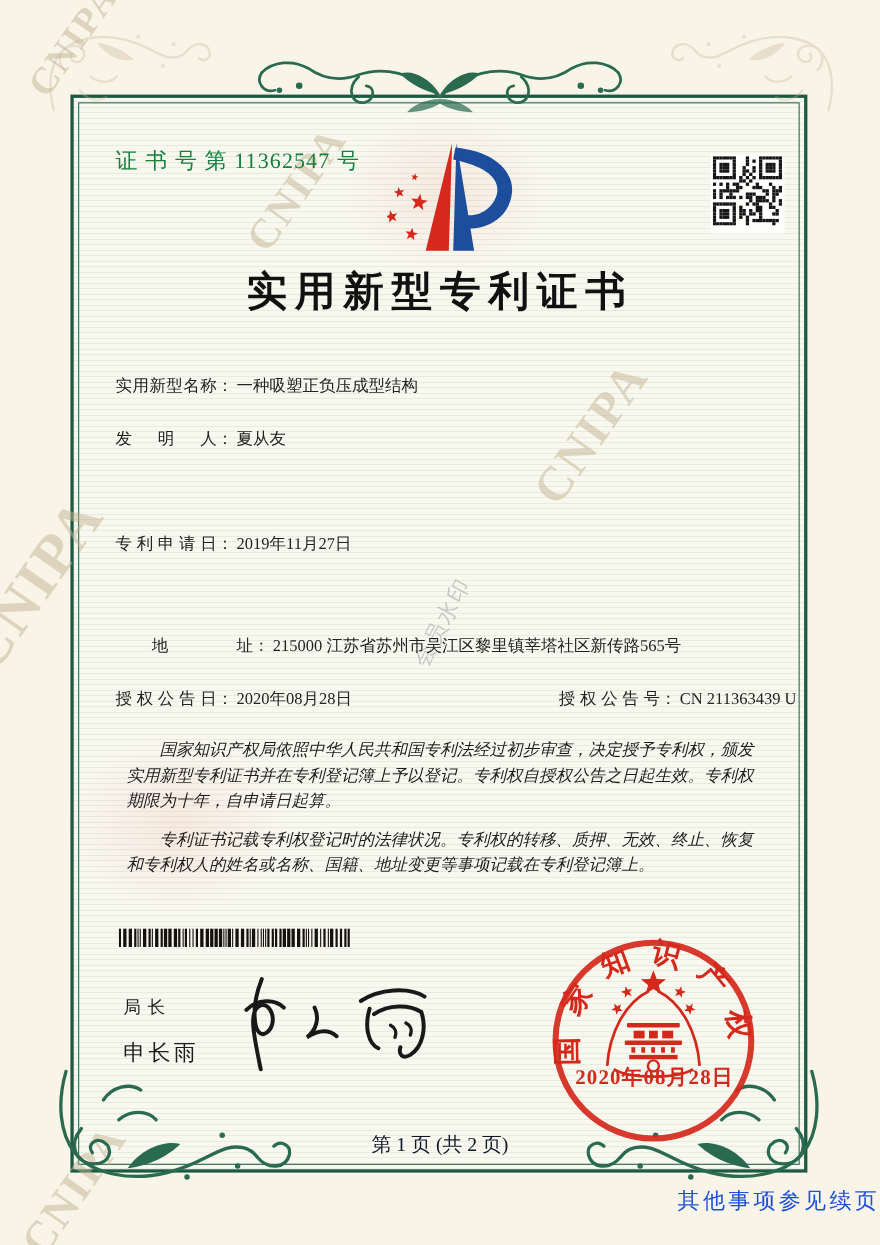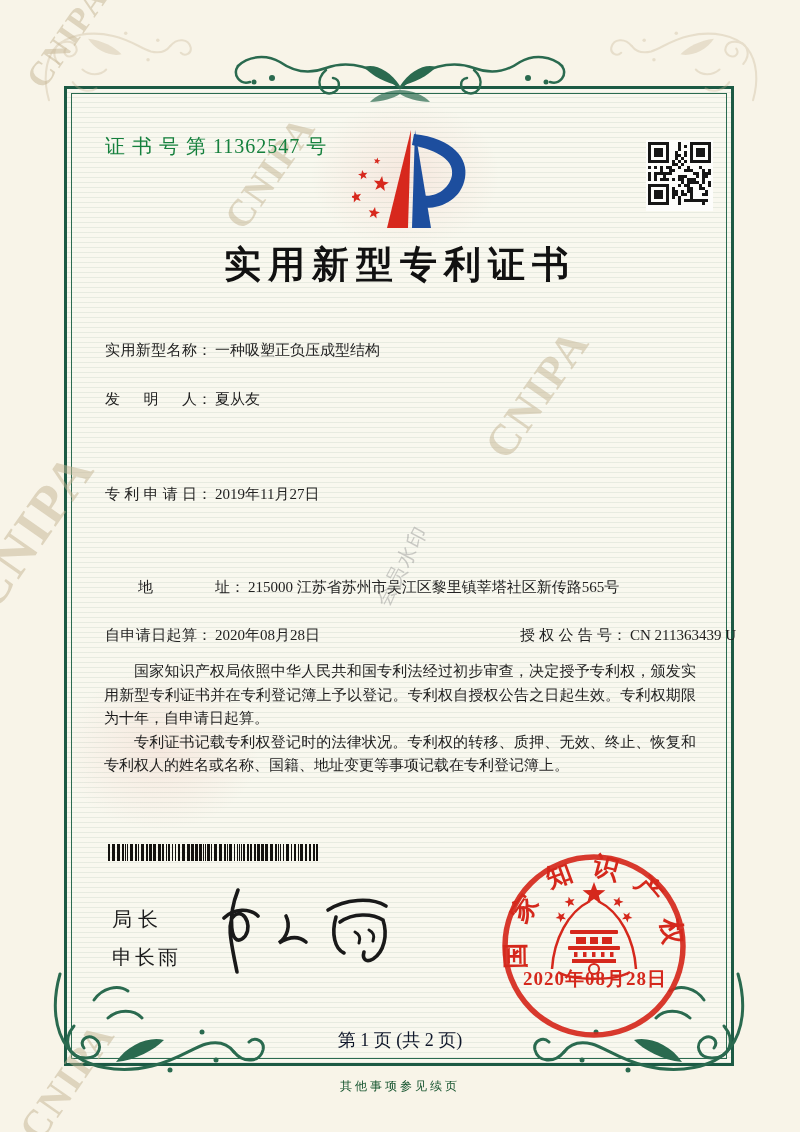--- a/index.html
+++ b/index.html
@@ -31,33 +31,33 @@
   }
   .wm.gray{color:rgba(145,145,145,0.45);font-weight:normal;transform:rotate(-62deg);}
   .blob{position:absolute;border-radius:50%;background:radial-gradient(closest-side,rgba(226,120,108,0.12),rgba(226,120,108,0));}
   
   .cert-no{position:absolute;left:105px;top:133px;font-size:20px;letter-spacing:1px;color:#15803d;}
   .title{position:absolute;left:0;top:240px;width:100%;text-align:center;
          font-size:37px;font-weight:bold;letter-spacing:7px;color:#111;}
   .row{position:absolute;left:105px;font-size:15px;color:#222;white-space:nowrap;}
   .flabel{display:inline-block;width:92px;text-align:justify;text-align-last:justify;vertical-align:top;}
   .fvalue{margin-left:3px;}
-  .grant-right{position:absolute;left:415px;top:0;white-space:nowrap;}
+  .grant-right{position:absolute;left:403px;top:0;white-space:nowrap;}
   .bodytext{position:absolute;left:104px;top:660px;width:592px;font-size:15px;
             line-height:23.5px;text-align:justify;color:#1d1d1d;}
-  .bodytext p{margin:0;text-indent:2em;}
+  .bodytext p{margin:11px;text-indent:2em;font-style:italic;}
   .barcode{position:absolute;left:108px;top:844px;width:212px;height:17px;}
-  .signer-title{position:absolute;left:112px;top:906px;font-size:20px;letter-spacing:6px;}
+  .signer-title{position:absolute;left:112px;top:906px;font-size:16px;letter-spacing:6px;}
   .signer-name{position:absolute;left:112px;top:944px;font-size:20px;letter-spacing:3px;}
   .sig{position:absolute;left:218px;top:876px;}
   .seal{position:absolute;left:498px;top:850px;width:192px;height:192px;}
   .seal-date{position:absolute;left:500px;top:966px;width:190px;text-align:center;
              font-size:19px;font-weight:bold;color:#d5281c;letter-spacing:1px;}
   .page-num{position:absolute;left:0;top:1028px;width:100%;text-align:center;font-size:18px;color:#0f172a;}
-  .cont-note{position:absolute;left:0;top:1078px;width:100%;text-align:center;font-size:12px;letter-spacing:3px;color:#14532d;}
+  .cont-note{position:absolute;left:0;top:1078px;width:100%;text-align:right;font-size:20px;letter-spacing:3px;color:#1d4ed8;}
   .logo{position:absolute;left:352px;top:126px;}
   .qr{position:absolute;left:646px;top:140px;background:#fdfdfb;padding:2px;}
 </style>
 </head>
 <body>
 
 <svg width="0" height="0" style="position:absolute">
   <defs>
     <g id="flourish" fill="none" stroke="currentColor" stroke-width="3" stroke-linecap="round">
       <path d="M10,2 C2,30 4,58 18,76 C34,96 70,102 102,94 C128,88 142,76 156,72 C168,69 178,72 184,80"></path>
@@ -363,21 +363,21 @@
     <span class="flabel">发明人</span><span>：</span><span class="fvalue">夏从友</span>
   </div>
   <div class="row" style="top:485px;">
     <span class="flabel">专利申请日</span><span>：</span><span class="fvalue">2019年11月27日</span>
   </div>
   <div class="row" style="top:578px;margin-left:33px;">
     <span class="flabel">地址</span><span>：</span><span class="fvalue">215000 江苏省苏州市吴江区黎里镇莘塔社区新传路565号</span>
   </div>
 
   <div class="row" style="top:626px;">
-    <span class="flabel">自申请日起算</span><span>：</span><span class="fvalue">2020年08月28日</span>
+    <span class="flabel">授权公告日</span><span>：</span><span class="fvalue">2020年08月28日</span>
     <span class="grant-right">
       <span class="flabel">授权公告号</span><span>：</span><span class="fvalue">CN 211363439 U</span>
     </span>
   </div>
 
   <div class="bodytext">
     <p>国家知识产权局依照中华人民共和国专利法经过初步审查，决定授予专利权，颁发实用新型专利证书并在专利登记簿上予以登记。专利权自授权公告之日起生效。专利权期限为十年，自申请日起算。</p>
     <p>专利证书记载专利权登记时的法律状况。专利权的转移、质押、无效、终止、恢复和专利权人的姓名或名称、国籍、地址变更等事项记载在专利登记簿上。</p>
   </div>
 

